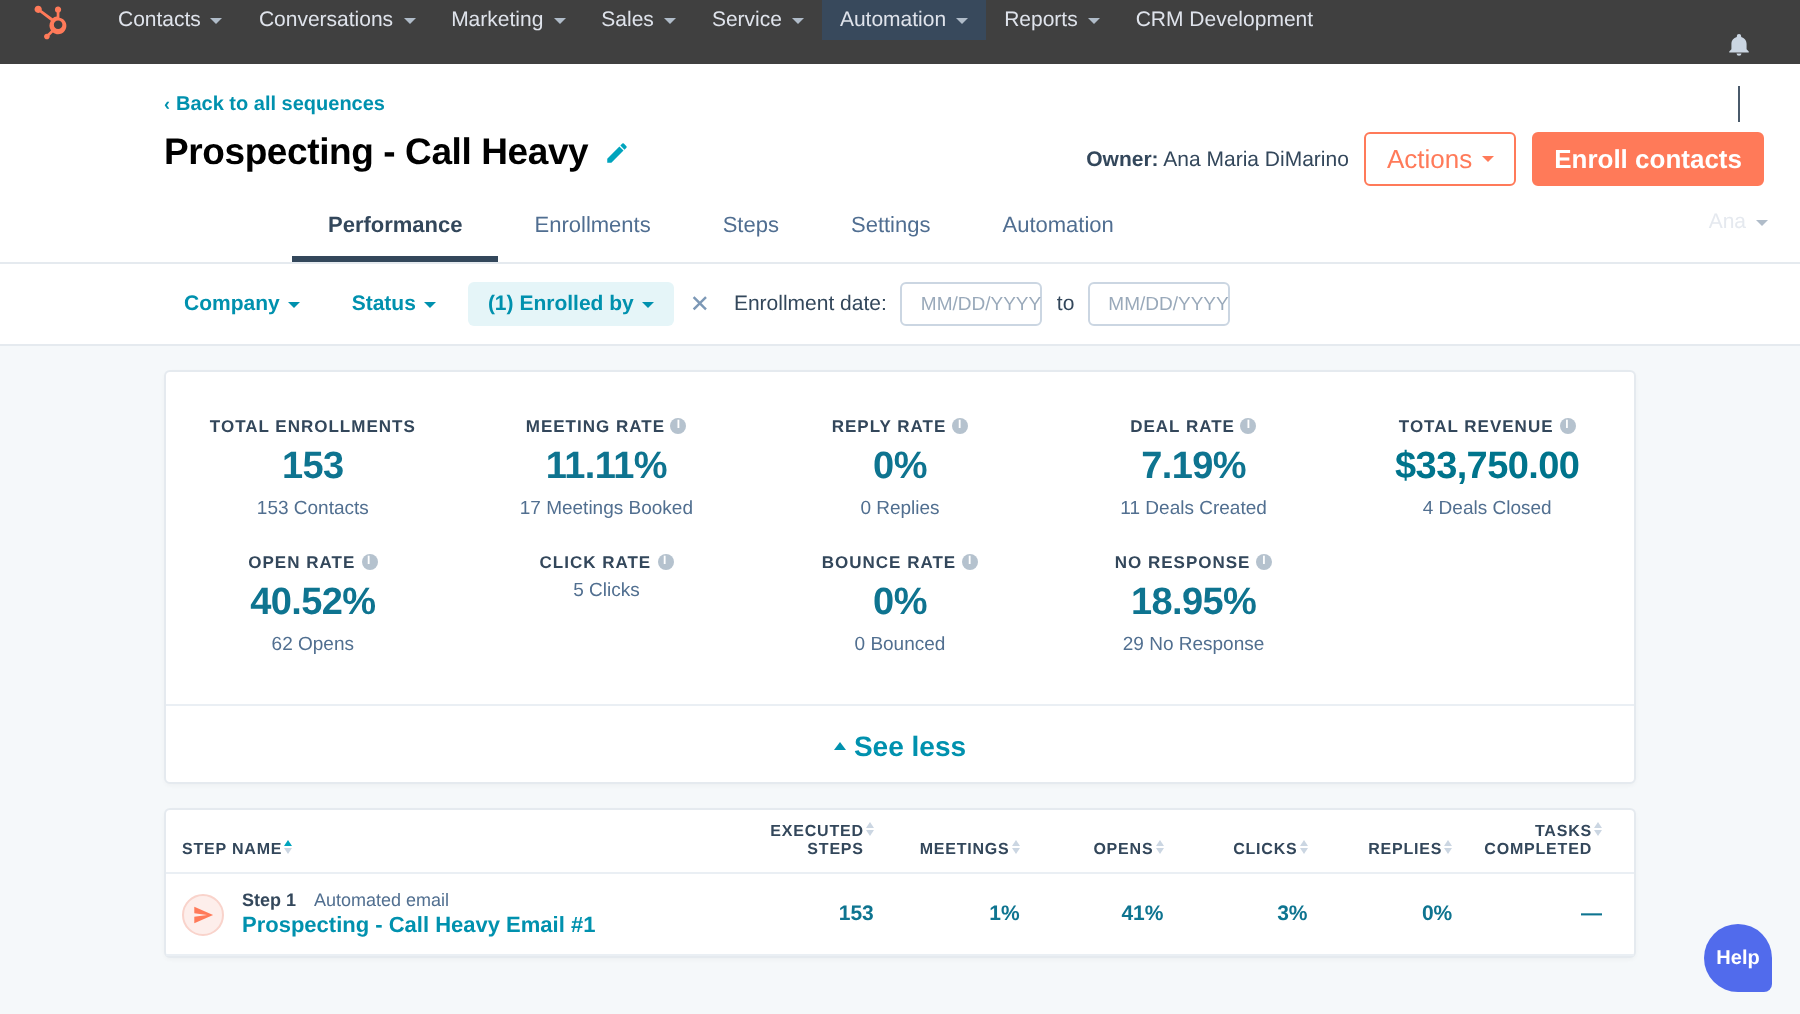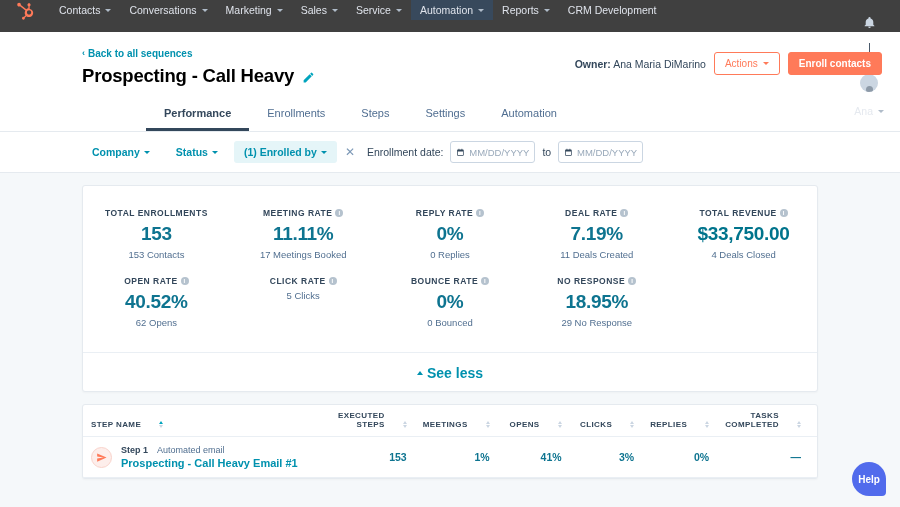--- a/index.html
+++ b/index.html
@@ -63,27 +63,27 @@
   .ph-inner { padding: 0 18px 0 82px; position: relative; }
   .back-link {
     font-size: 10px; color: #0091ae; font-weight: 600;
     display: inline-flex; align-items: center; gap: 3px;
   }
   .back-chev { font-size: 9px; }
   .title-row { display: flex; align-items: center; gap: 8px; margin-top: 5px; }
   .page-title { font-size: 18.5px; font-weight: 700; color: #000000; letter-spacing: -0.2px; }
   .pencil { width: 13px; height: 13px; }
   .owner-row {
-    position: absolute; right: 18px; top: 10px;
+    position: absolute; right: 18px; top: 24px;
     display: flex; align-items: center; gap: 8px;
   }
   .owner-text { font-size: 10.5px; color: #33475b; }
   .owner-text b { font-weight: 700; }
   .btn {
-    font-size: 10px; border-radius: 3px; padding: 5px 10px;
+    font-size: 13px; border-radius: 3px; padding: 5px 10px;
     display: inline-flex; align-items: center; gap: 5px; white-space: nowrap;
   }
   .btn-secondary { border: 1px solid #ff7a59; color: #ff7a59; background: #fff; }
   .btn-primary { background: #ff7a59; color: #fff; border: 1px solid #ff7a59; font-weight: bold; }
   .caret-o {
     width: 0; height: 0;
     border-left: 3px solid transparent;
     border-right: 3px solid transparent;
     border-top: 3.5px solid #ff7a59;
   }
@@ -110,21 +110,21 @@
   .caret-t {
     width: 0; height: 0;
     border-left: 3px solid transparent;
     border-right: 3px solid transparent;
     border-top: 3.5px solid #0091ae;
   }
   .chip-x { color: #7c98b6; font-size: 12px; margin-left: 2px; margin-right: 12px; line-height: 1; }
   .enroll-label { font-size: 10.5px; color: #33475b; margin-right: 7px; }
   .date-input {
     border: 1px solid #cbd6e2; border-radius: 3px; background: #fff;
-    height: 22px; width: 85px; display: flex; align-items: center; gap: 4px;
+    height: 22px; width: 71px; display: flex; align-items: center; gap: 4px;
     padding: 0 5px; font-size: 9.5px; color: #99a9ba; text-align: center;
   }
   .to-label { font-size: 10.5px; color: #33475b; margin: 0 7px; }
 
   
   .content { padding: 12px 82px 0 82px; }
   .card {
     background: #fff; border: 1px solid #e5eaef; border-radius: 3px;
     box-shadow: 0 1px 2px rgba(0,0,0,0.03);
   }
@@ -186,21 +186,21 @@
 
   table.steps { width: 100%; border-collapse: collapse; }
   table.steps th {
     font-size: 8px; font-weight: 700; color: #33475b;
     letter-spacing: 0.4px; text-transform: uppercase;
     padding: 6px 8px 7px 8px; vertical-align: bottom;
     border-bottom: 1px solid #eaeff4;
   }
   th.c-name { text-align: left; padding-left: 16px; }
   th.c-num { text-align: right; }
-  .th-in { display: inline-flex; align-items: flex-end; gap: 18px; }
+  .th-in { display: inline-flex; gap: 1px; }
   .th-lbl { line-height: 1.15; }
   .sorter { display: inline-flex; flex-direction: column; gap: 1px; padding-bottom: 1px; }
   .s-up {
     width: 0; height: 0; border-left: 2.5px solid transparent;
     border-right: 2.5px solid transparent; border-bottom: 3px solid #cbd6e2;
   }
   .s-dn {
     width: 0; height: 0; border-left: 2.5px solid transparent;
     border-right: 2.5px solid transparent; border-top: 3px solid #cbd6e2;
   }

